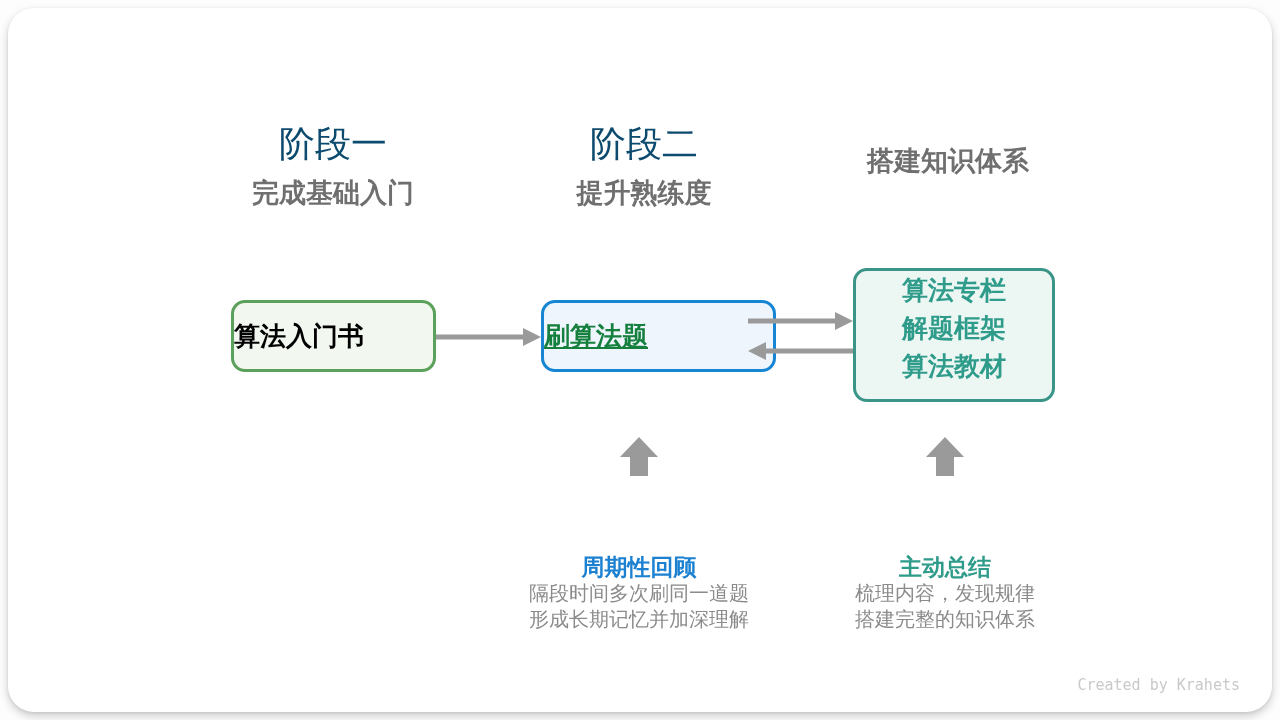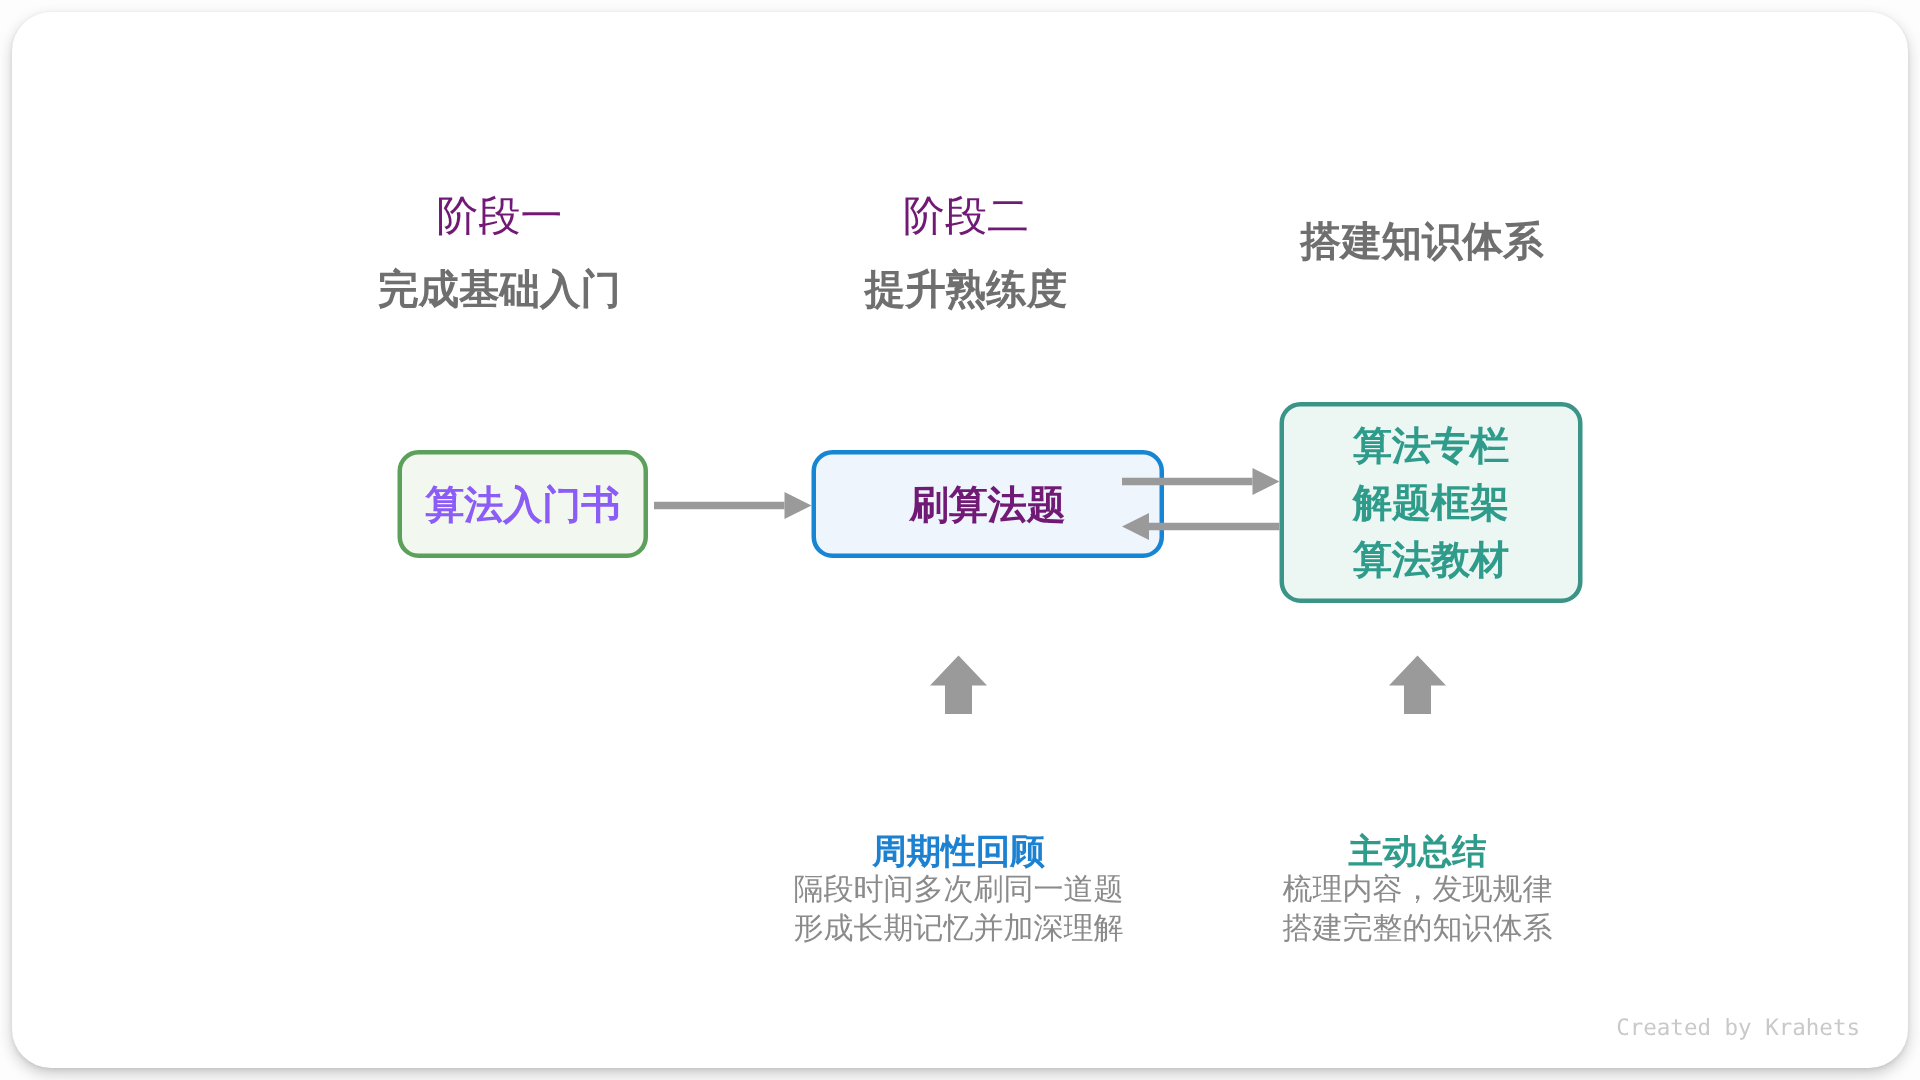--- a/index.html
+++ b/index.html
@@ -11,35 +11,35 @@
   .card {
     position: absolute; left: 8px; top: 8px; right: 8px; bottom: 8px;
     background: #ffffff; border-radius: 26px;
     box-shadow: 0 4px 10px rgba(0,0,0,0.20), 0 1px 3px rgba(0,0,0,0.08);
   }
 
   .stage-header { position: absolute; width: 320px; text-align: center; top: 120px; }
   .stage-header.col1 { left: 165px; }
   .stage-header.col2 { left: 476px; }
   .stage-header.col3 { left: 780px; }
-  .stage-title { font-size: 28px; line-height: 32px; color: #701a75; font-weight: 400; }
+  .stage-title { font-size: 36px; line-height: 32px; color: #0c4a6e; font-weight: 400; }
   .stage-subtitle { margin-top: 20px; font-size: 27px; line-height: 26px; color: #6f6f6f; font-weight: 700; }
 
   .node {
-    position: absolute; display: flex; align-items: center; justify-content: center;
+    position: absolute; display: flex; align-items: center; 
     border-radius: 14px; border-style: solid; border-width: 3px;
     font-weight: 700; font-size: 26px; text-align: center;
   }
   .node-green {
-    left: 223px; top: 292px; width: 167px; height: 72px;
-    border-color: #5ba05b; background: #f2f8ef; color: #8b5cf6; margin-left: 34px;
+    left: 223px; top: 292px; width: 205px; height: 72px;
+    border-color: #5ba05b; background: #f2f8ef; color: #000000;
   }
   .node-blue {
     left: 533px; top: 292px; width: 235px; height: 72px;
-    border-color: #1685d3; background: #eef5fc; color: #701a75;
+    border-color: #1685d3; background: #eef5fc; color: #15803d; text-decoration: underline;
   }
   .node-teal {
     left: 845px; top: 260px; width: 202px; height: 134px;
     flex-direction: column; line-height: 38px;
     border-color: #3a9488; background: #ecf6f3; color: #2f9c8b;
   }
 
   .arrow-layer { position: absolute; left: 0; top: 0; width: 1264px; height: 704px; pointer-events: none; }
 
   .callout { position: absolute; width: 360px; text-align: center; top: 499px; }

